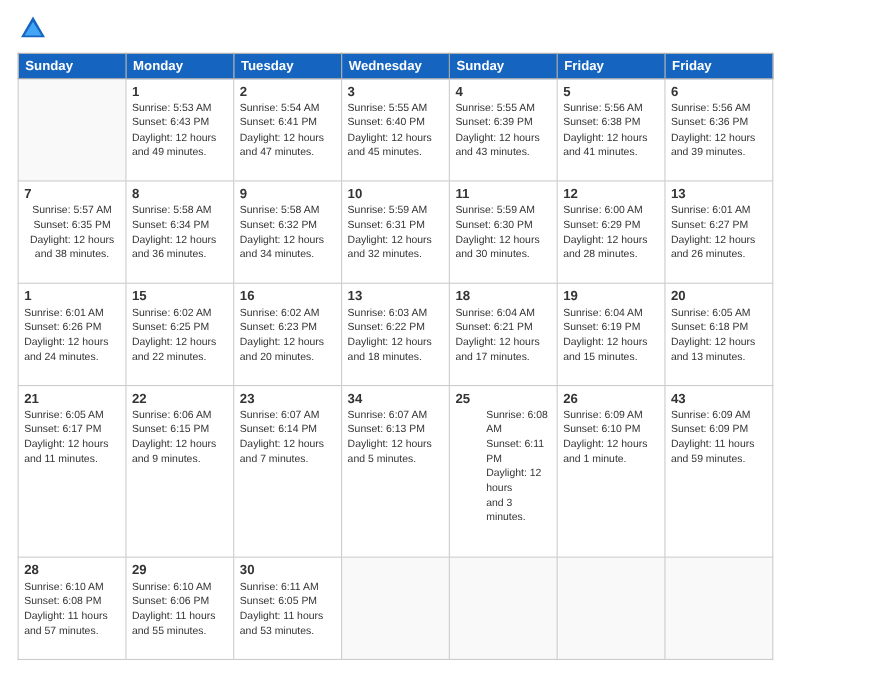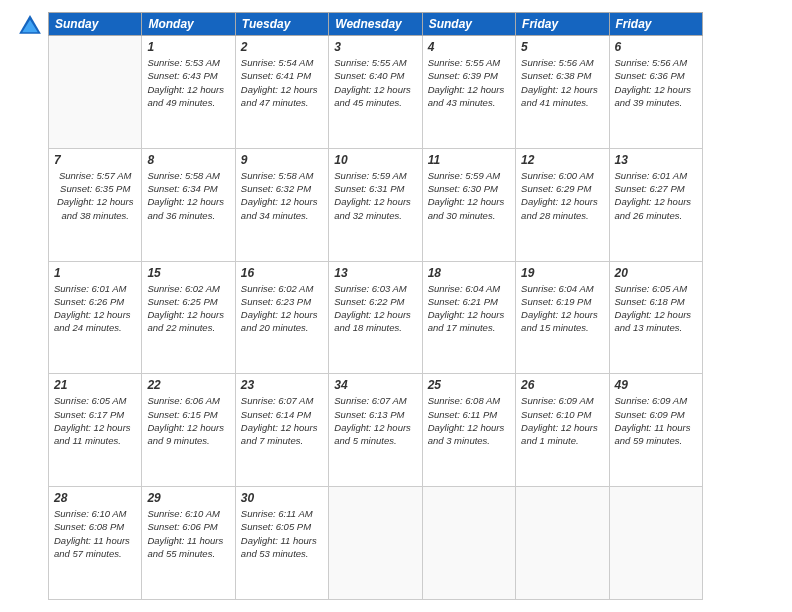--- a/index.html
+++ b/index.html
@@ -8,22 +8,21 @@
       height: 612px;
       font-family: Arial, sans-serif;
       background: #fff;
       overflow: hidden;
     }
     .page {
       width: 719px;
       height: 612px;
       padding: 12px 16px;
       display: flex;
-      flex-direction: row;
-      font-style: italic;
+      flex-direction: column;
     }
     .header {
       display: flex;
       justify-content: space-between;
       align-items: flex-start;
       margin-bottom: 8px;
     }
     .logo {
       display: flex;
       align-items: center;
@@ -304,34 +303,34 @@
           </td>
           <td>
             <span class="day-number">34</span>
             <div class="day-info" style="white-space: pre-line;">Sunrise: 6:07 AM
 Sunset: 6:13 PM
 Daylight: 12 hours
 and 5 minutes.</div>
           </td>
           <td>
             <span class="day-number">25</span>
-            <div class="day-info" style="white-space: pre-line;">Sunrise: 6:08 AM
+            <div class="day-info" style="white-space: pre-line; margin-left: 28px;">Sunrise: 6:08 AM
 Sunset: 6:11 PM
 Daylight: 12 hours
 and 3 minutes.</div>
           </td>
           <td>
             <span class="day-number">26</span>
             <div class="day-info" style="white-space: pre-line;">Sunrise: 6:09 AM
 Sunset: 6:10 PM
 Daylight: 12 hours
 and 1 minute.</div>
           </td>
           <td>
-            <span class="day-number">49</span>
+            <span class="day-number">43</span>
             <div class="day-info" style="white-space: pre-line;">Sunrise: 6:09 AM
 Sunset: 6:09 PM
 Daylight: 11 hours
 and 59 minutes.</div>
           </td>
         </tr>
         <tr>
           <td>
             <span class="day-number">28</span>
             <div class="day-info" style="white-space: pre-line;">Sunrise: 6:10 AM

